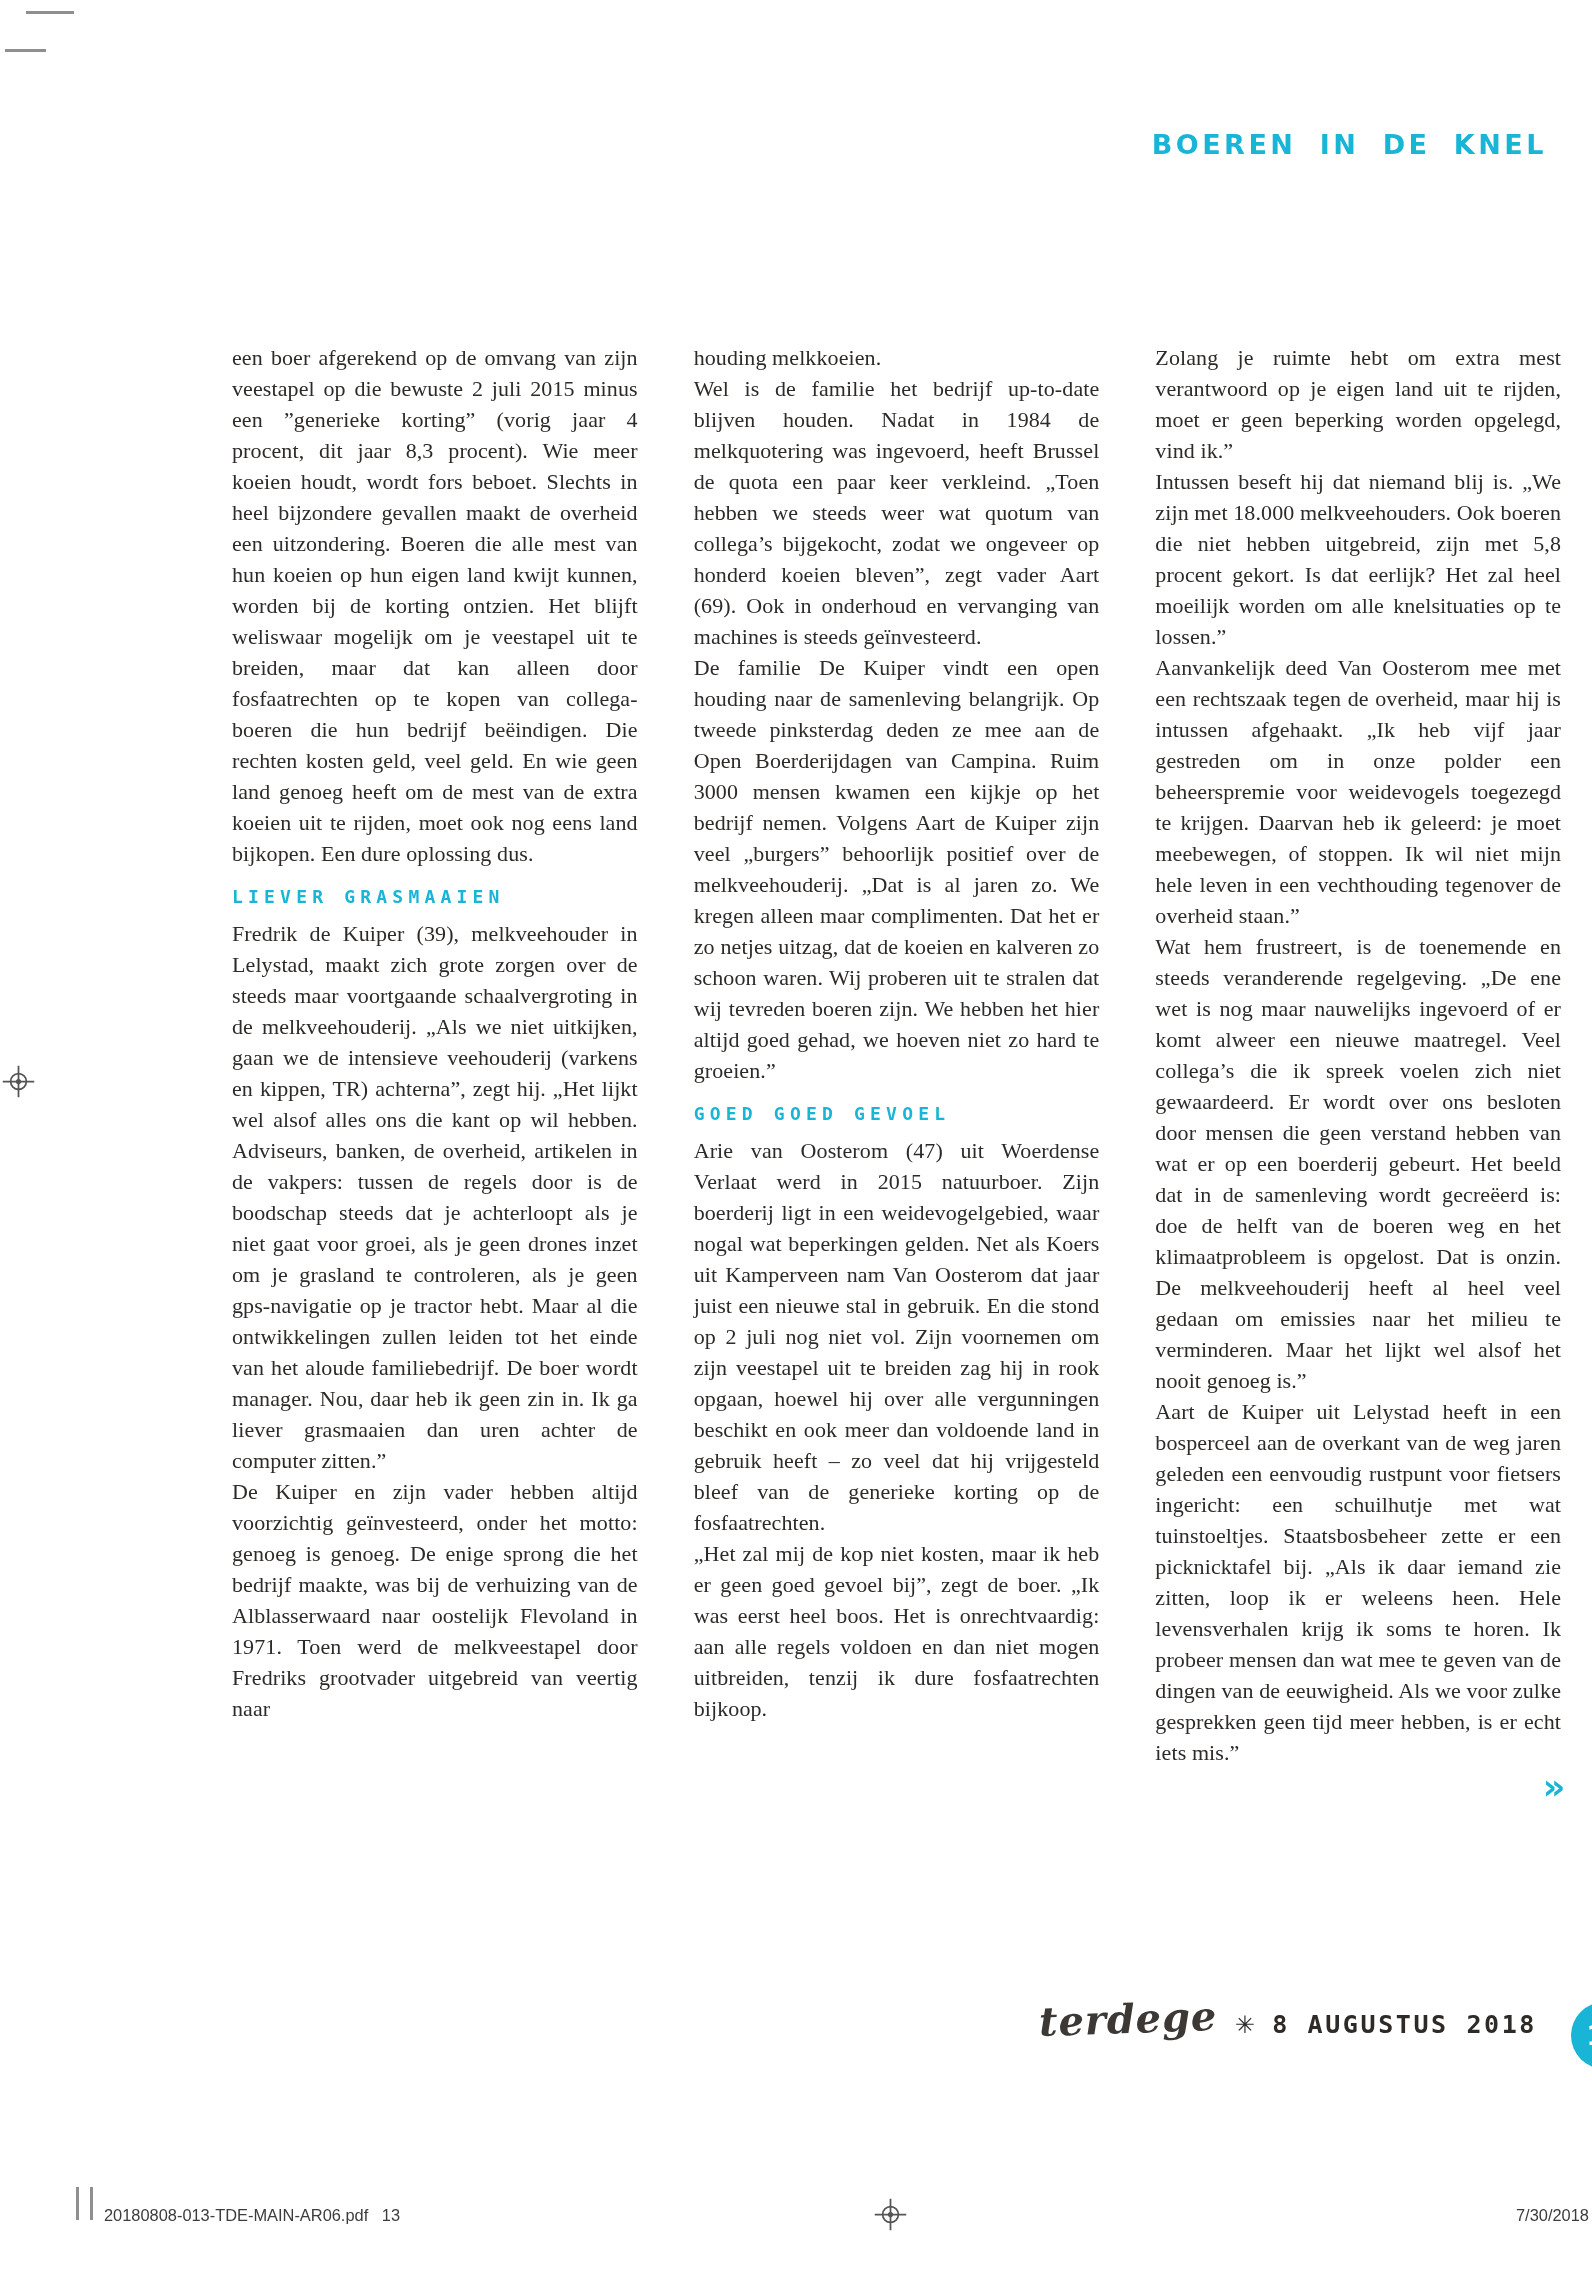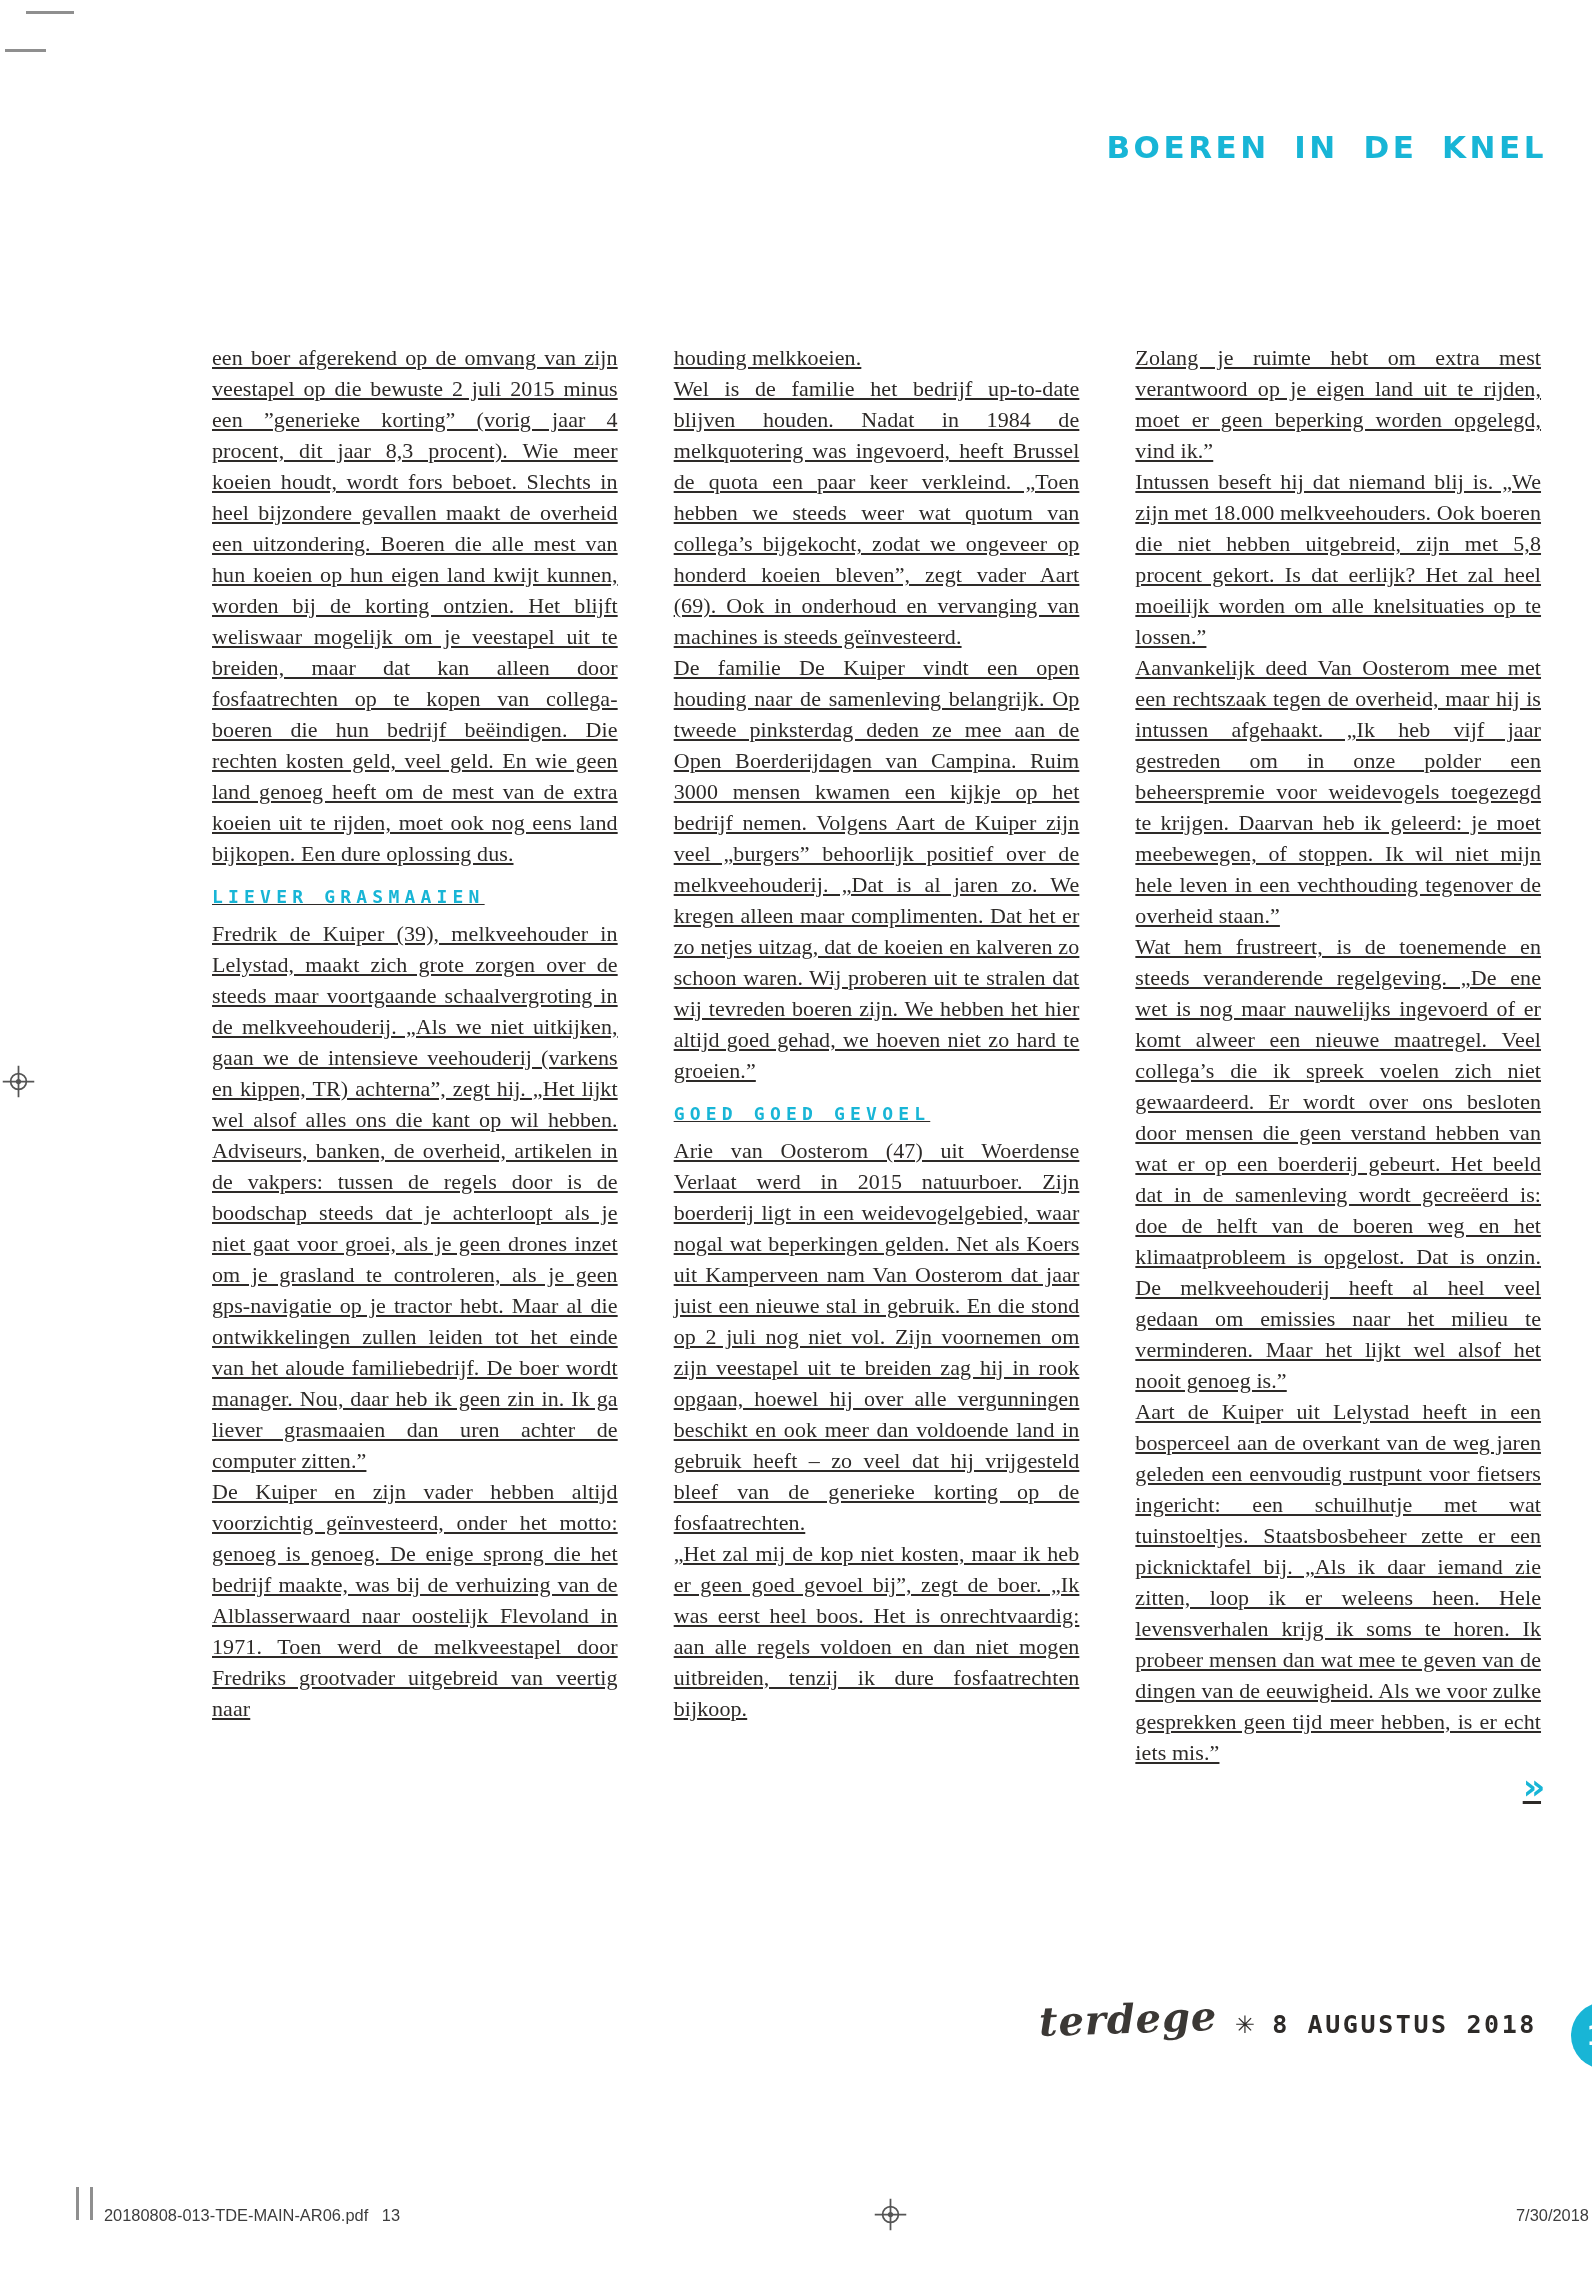--- a/index.html
+++ b/index.html
@@ -28,35 +28,34 @@
   .reg-left{left:0.9px;top:1064px;}
   .reg-bottom{left:873px;top:2197px;}
 
   
   .kicker{
     position:absolute;
     top:129px;
     right:45px;
     font-family:"DejaVu Sans", sans-serif;
     font-weight:bold;
-    font-size:31px;
+    font-size:27px;
     letter-spacing:3.5px;
     word-spacing:10.4px;
     color:var(--accent);
   }
 
   
   .columns{
     position:absolute;
-    left:212px;
+    left:232px;
     top:342px;
     width:1329px;
     display:flex;
     gap:56px;
-    text-decoration:underline;
   }
   .col{width:408px;}
   .para{
     margin:0;
     font-size:22px;
     line-height:31px;
     text-align:justify;
     hyphens:auto;
     -webkit-hyphens:auto;
     letter-spacing:0.1px;

